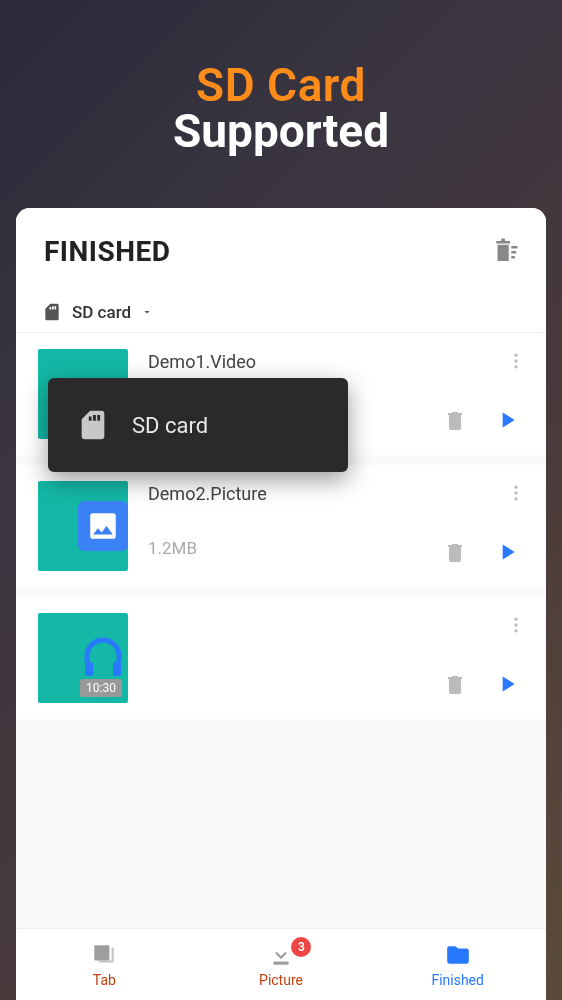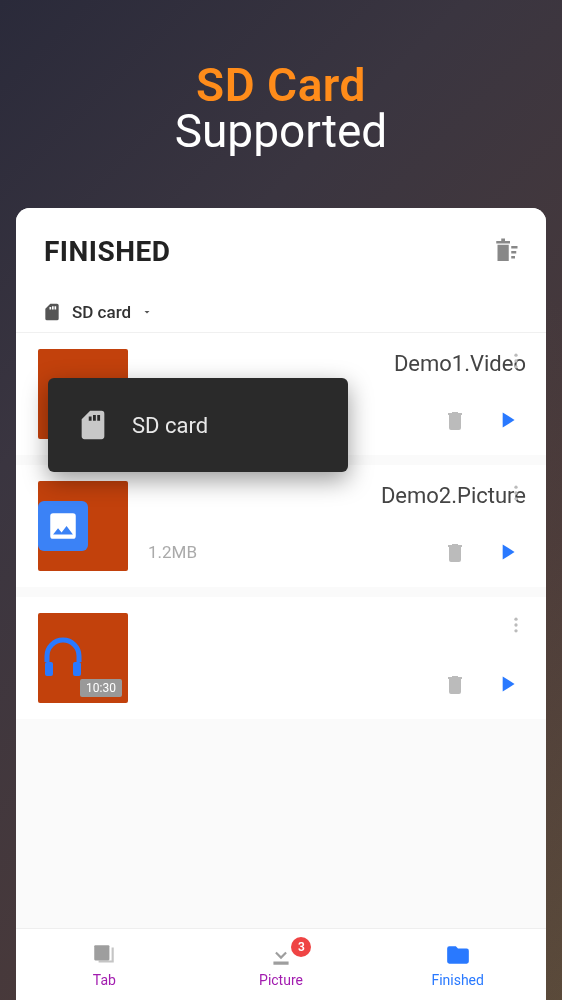--- a/index.html
+++ b/index.html
@@ -24,21 +24,21 @@
     }
     .promo-title .line1 {
       color: #ff8c1a;
       font-size: 46px;
       font-weight: 600;
       letter-spacing: 0.5px;
     }
     .promo-title .line2 {
       color: #ffffff;
       font-size: 46px;
-      font-weight: 400;
+      font-weight: 700;
       margin-top: -8px;
     }
     .card {
       position: absolute;
       top: 208px;
       left: 16px;
       right: 16px;
       bottom: 72px;
       background: #fafafa;
       border-radius: 14px 14px 0 0;
@@ -86,25 +86,25 @@
       display: flex;
       align-items: flex-start;
       padding: 16px 20px 16px 22px;
       background: #ffffff;
       margin-bottom: 10px;
       position: relative;
     }
     .thumb {
       width: 90px;
       height: 90px;
-      background: #c2410c;
+      background: #14b8a6;
       border-radius: 2px;
       display: flex;
       align-items: center;
-      justify-content: flex-start;
+      justify-content: flex-end;
       position: relative;
       flex-shrink: 0;
     }
     .thumb-icon {
       width: 50px;
       height: 50px;
       border-radius: 6px;
       display: flex;
       align-items: center;
       justify-content: center;
@@ -120,24 +120,23 @@
       font-size: 12px;
       padding: 2px 6px;
       border-radius: 2px;
     }
     .item-info {
       flex: 1;
       padding-left: 20px;
       padding-top: 2px;
     }
     .item-name {
-      font-size: 22px;
+      font-size: 18px;
       color: #444;
       margin-bottom: 34px;
-      text-align: right;
     }
     .item-size {
       font-size: 17px;
       color: #aaa;
     }
     .item-actions {
       display: flex;
       align-items: center;
       gap: 22px;
       position: absolute;
@@ -192,21 +191,21 @@
       flex: 1;
       display: flex;
       flex-direction: column;
       align-items: center;
       justify-content: center;
       gap: 4px;
       position: relative;
     }
     .nav-label {
       font-size: 14px;
-      color: #a21caf;
+      color: #c2410c;
     }
     .nav-item.active .nav-label { color: #2979ff; }
     .nav-badge {
       position: absolute;
       top: 8px;
       right: 58px;
       background: #ef4444;
       color: #fff;
       font-size: 12px;
       font-weight: 600;

